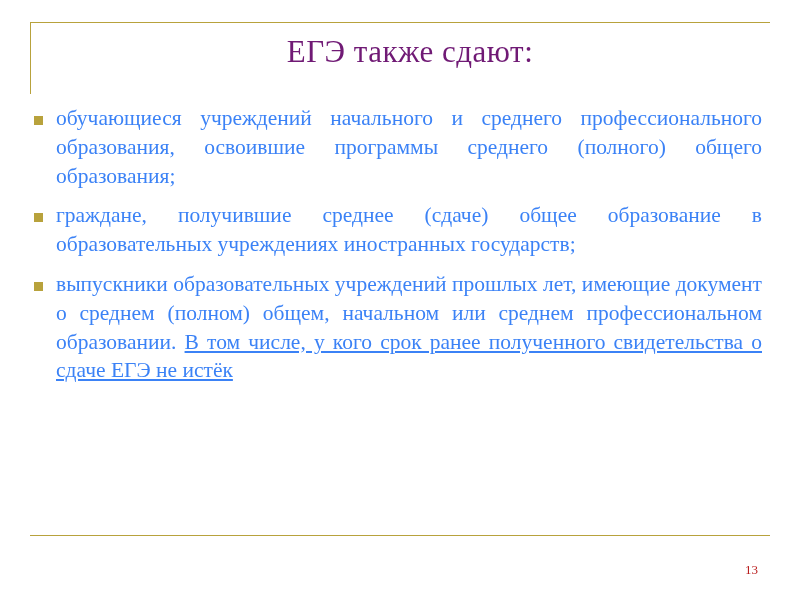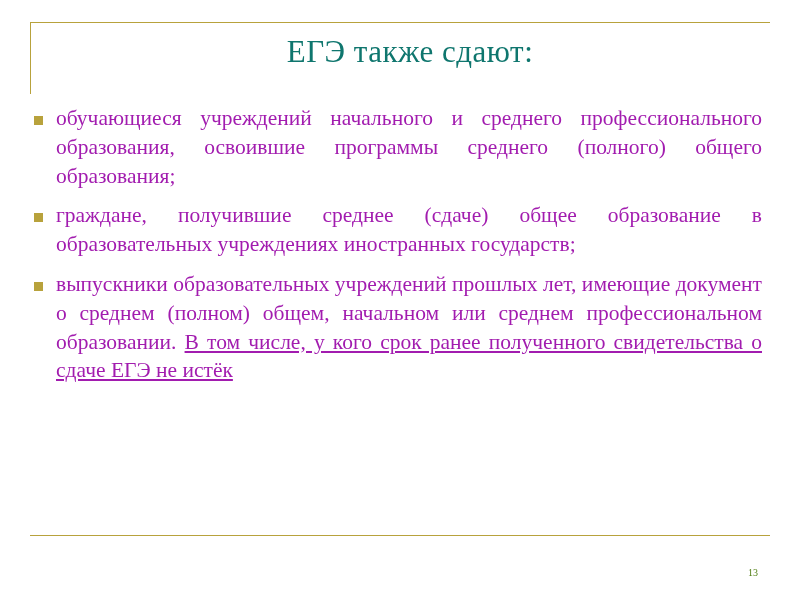--- a/index.html
+++ b/index.html
@@ -44,21 +44,21 @@
     height: 1px;
     background: #b8a23c;
   }
   .title {
     position: absolute;
     left: 60px;
     right: 40px;
     top: 34px;
     text-align: center;
     font-size: 31px;
-    color: #0f766e;
+    color: #701a75;
     letter-spacing: 0.5px;
     font-family: "Liberation Serif", serif;
   }
   .content {
     position: absolute;
     left: 34px;
     right: 38px;
     top: 104px;
   }
   .bullet-row {
@@ -71,34 +71,34 @@
     width: 9px;
     height: 9px;
     background: #b8a23c;
     margin-top: 12px;
     margin-right: 13px;
   }
   .bullet-text {
     flex: 1 1 auto;
     font-size: 21.5px;
     line-height: 1.34;
-    color: #a21caf;
+    color: #3b82f6;
     text-align: justify;
     text-justify: inter-word;
     font-family: "Liberation Serif", serif;
   }
   .bullet-text .underline {
     text-decoration: underline;
   }
   .page-number {
     position: absolute;
     right: 42px;
     bottom: 22px;
-    font-size: 10px;
-    color: #4d7c0f;
+    font-size: 13px;
+    color: #b91c1c;
     font-family: "Liberation Serif", serif;
   }
 </style>
 </head>
 <body>
 
 <div class="slide">
 
   <div class="rule-top"></div>
   <div class="rule-left"></div>

